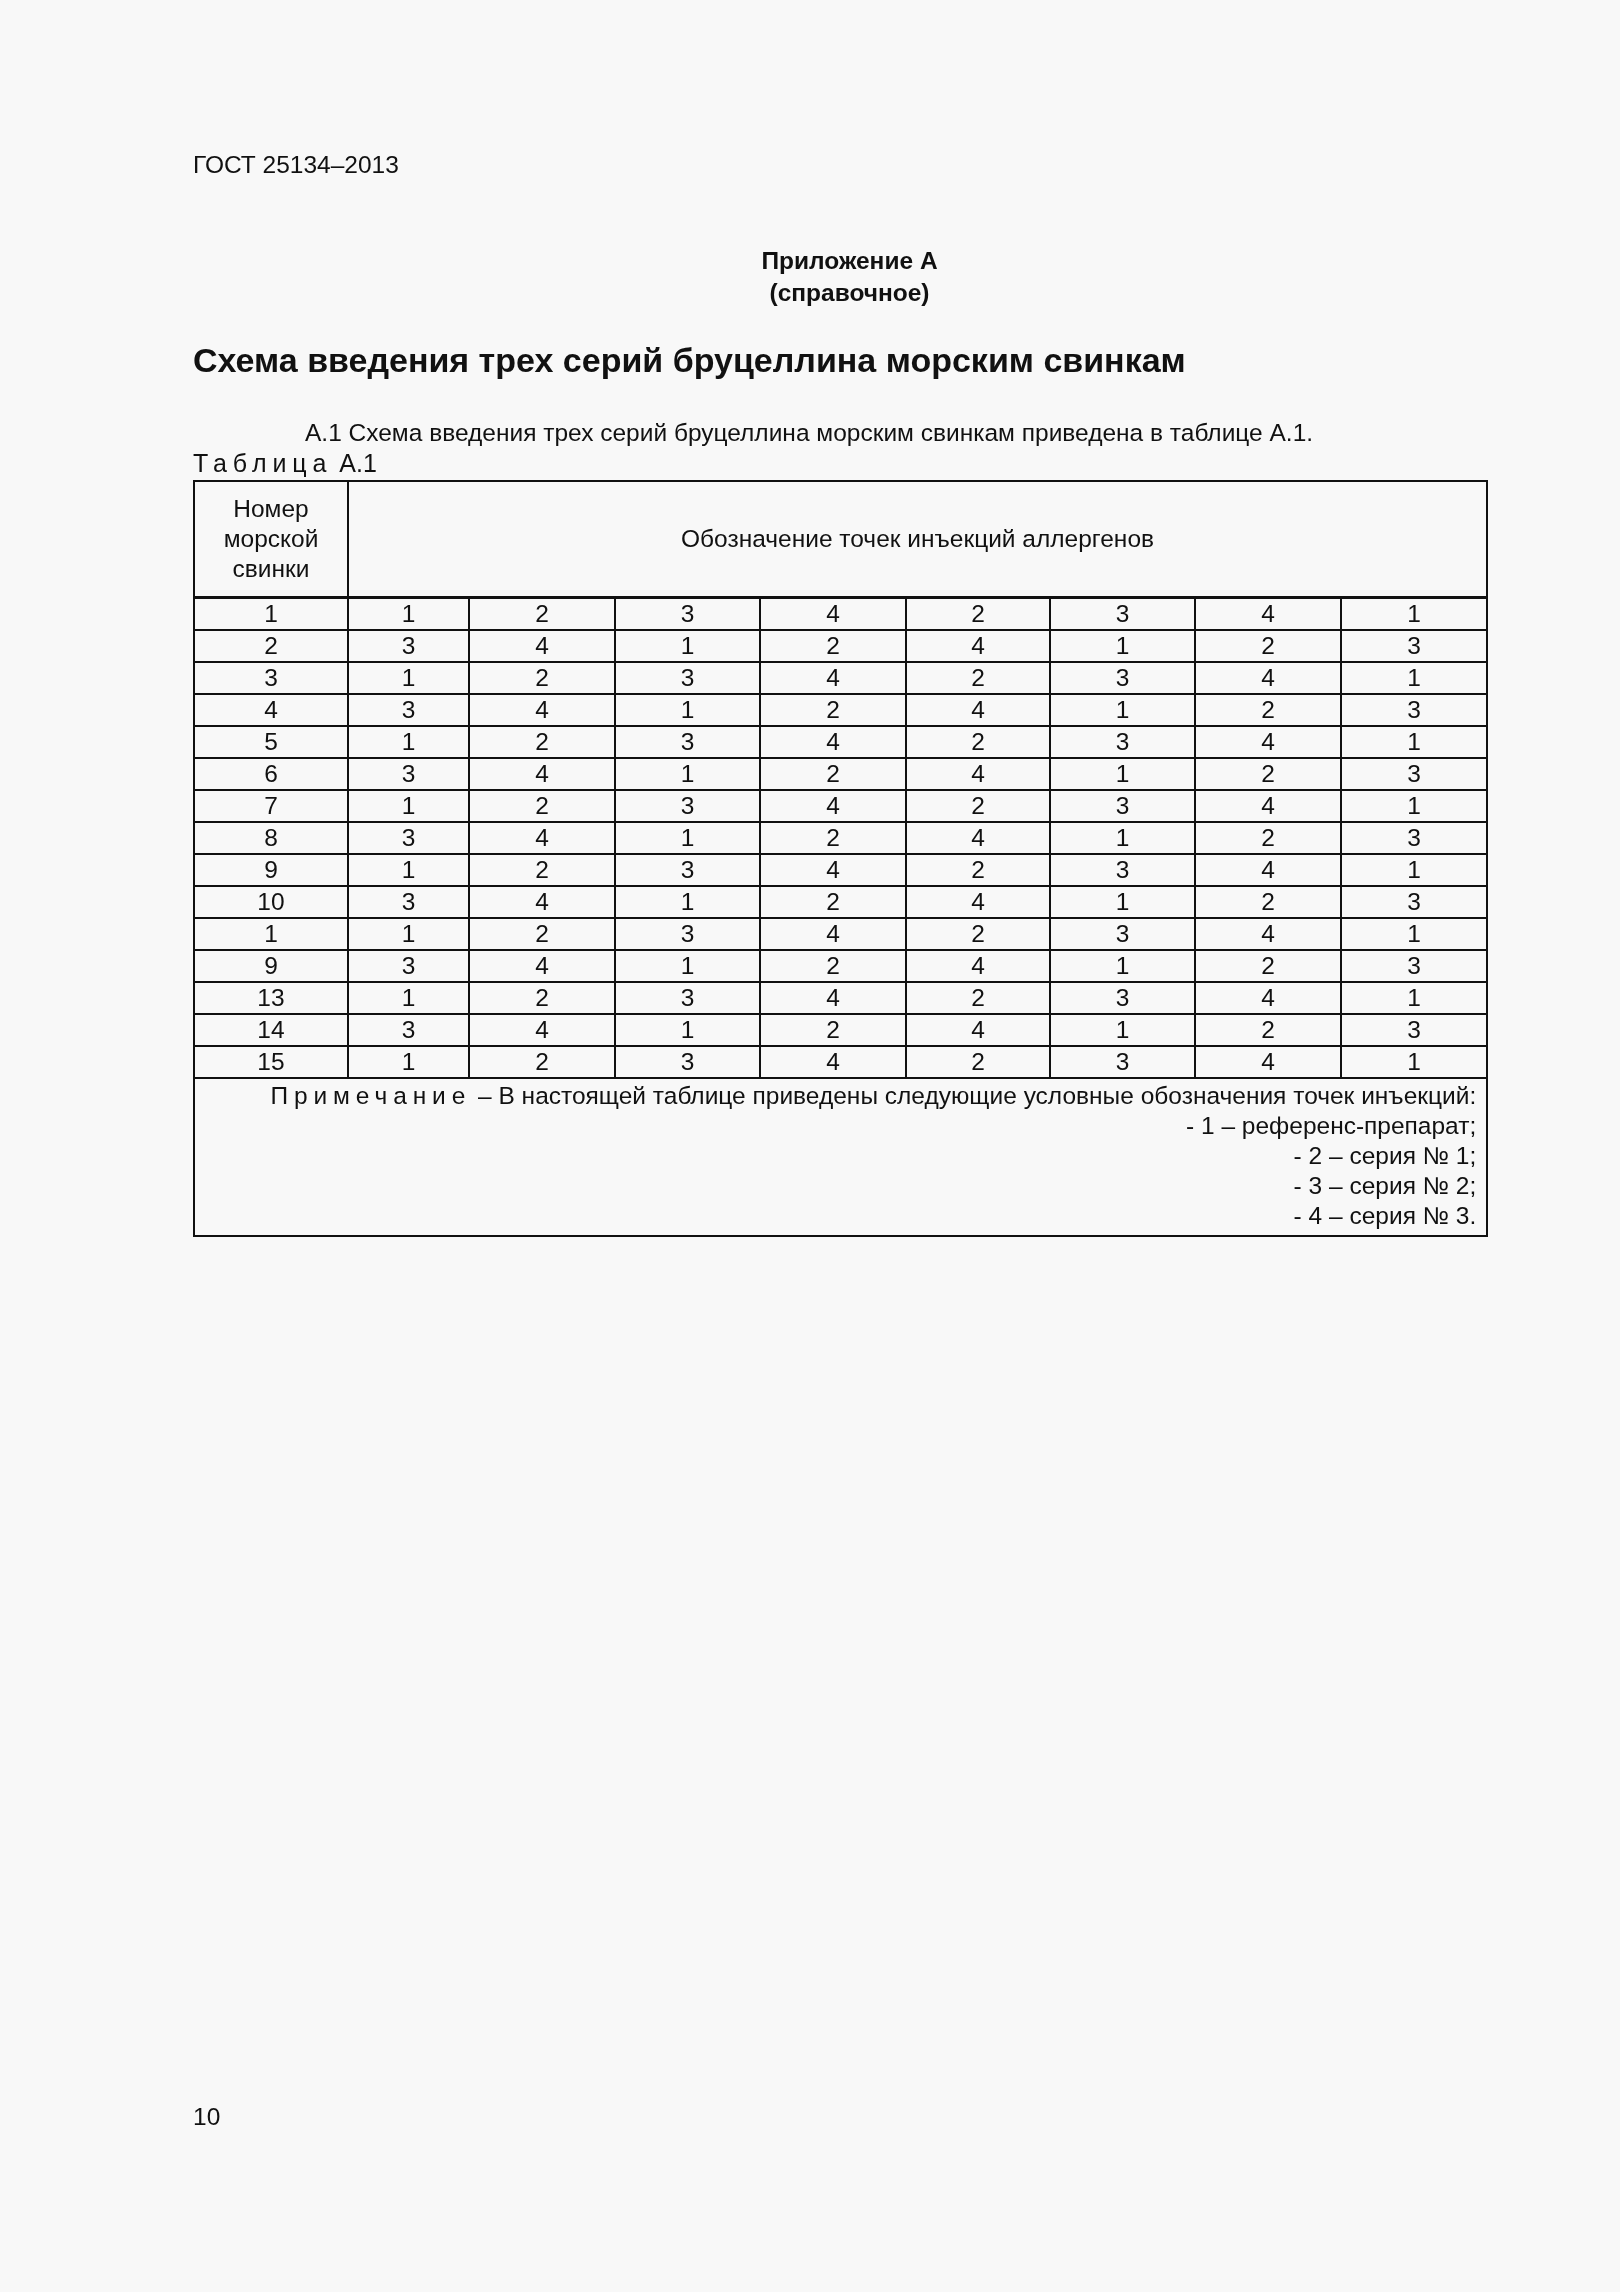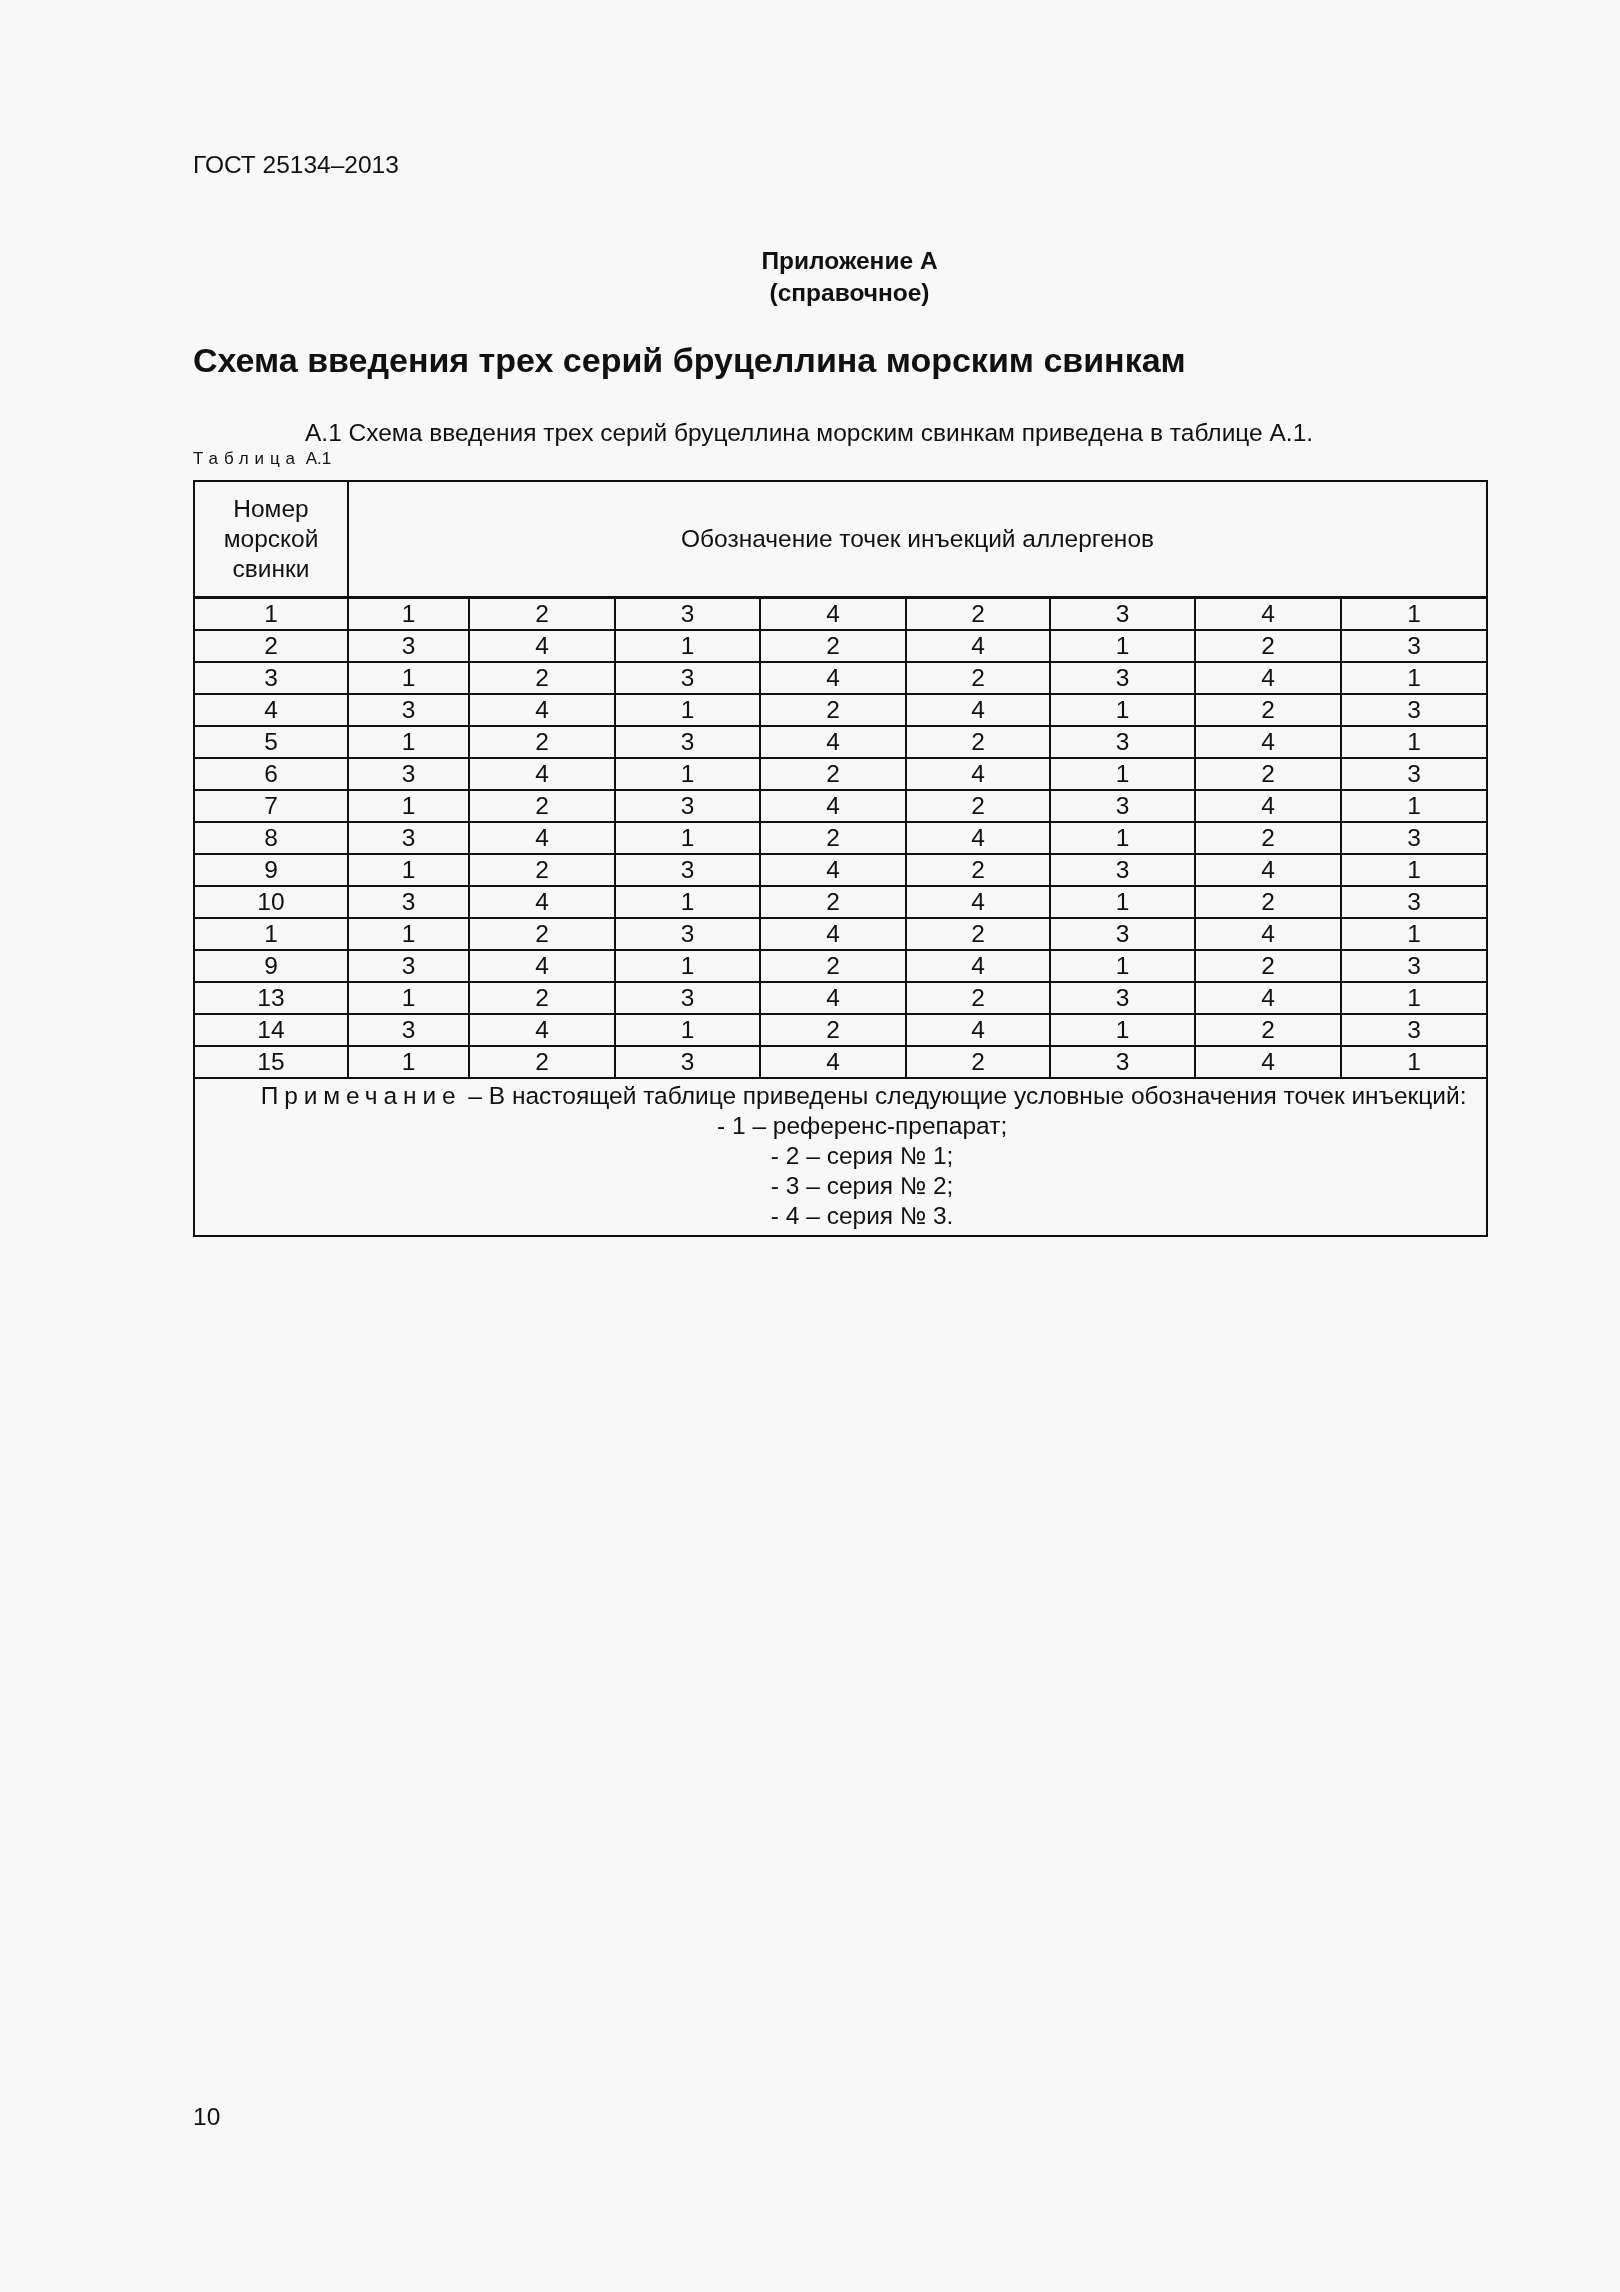--- a/index.html
+++ b/index.html
@@ -5,33 +5,33 @@
   html, body { margin: 0; padding: 0; }
   body {
     width: 1620px; height: 2293px; background: #f8f8f8; position: relative;
     font-family: "Liberation Sans", sans-serif; color: #111;
   }
   .abs { position: absolute; }
   .doc-code { left: 193px; top: 151px; font-size: 24.5px; font-weight: normal; text-align: center; }
   .appendix { left: 0; width: 1699px; top: 245px; text-align: center; font-size: 24.5px; font-weight: bold; line-height: 32px; }
   .title { left: 193px; width: 1293px; top: 341px; font-size: 34px; font-weight: bold; }
   .intro { left: 305px; top: 419px; font-size: 24.5px; }
-  .tcap { left: 193px; top: 449px; font-size: 17px; letter-spacing: 0px; }
+  .tcap { left: 193px; top: 449px; font-size: 25px; letter-spacing: 0px; }
   .tcap .spaced { letter-spacing: 5.9px; }
   table.gtab {
     position: absolute; left: 193px; top: 480px; width: 1293px;
     border-collapse: collapse; font-size: 24.5px; table-layout: fixed;
   }
   table.gtab td, table.gtab th {
     border: 2px solid #111; padding: 0; text-align: center; font-weight: normal;
   }
   table.gtab thead th { height: 114px; vertical-align: middle; line-height: 30px; }
   table.gtab thead tr { border-bottom: 3.9px solid #111; }
   table.gtab tbody td { height: 30px; line-height: 30px; }
-  table.gtab tr.note td { text-align: center; padding: 2px 9.8px 3.9px 2px; line-height: 30px; margin-top: 48px; }
+  table.gtab tr.note td { text-align: right; padding: 2px 9.8px 3.9px 2px; line-height: 30px; margin-top: 48px; }
   .note-head { padding-left: 54px; }
   .note-head .spaced { letter-spacing: 5.9px; }
   .note-item { padding-left: 51px; }
   .page-num { left: 193px; top: 2103px; font-size: 24.5px; }
 </style>
 </head>
 <body>
 
 <div class="abs doc-code">ГОСТ 25134–2013</div>
 

